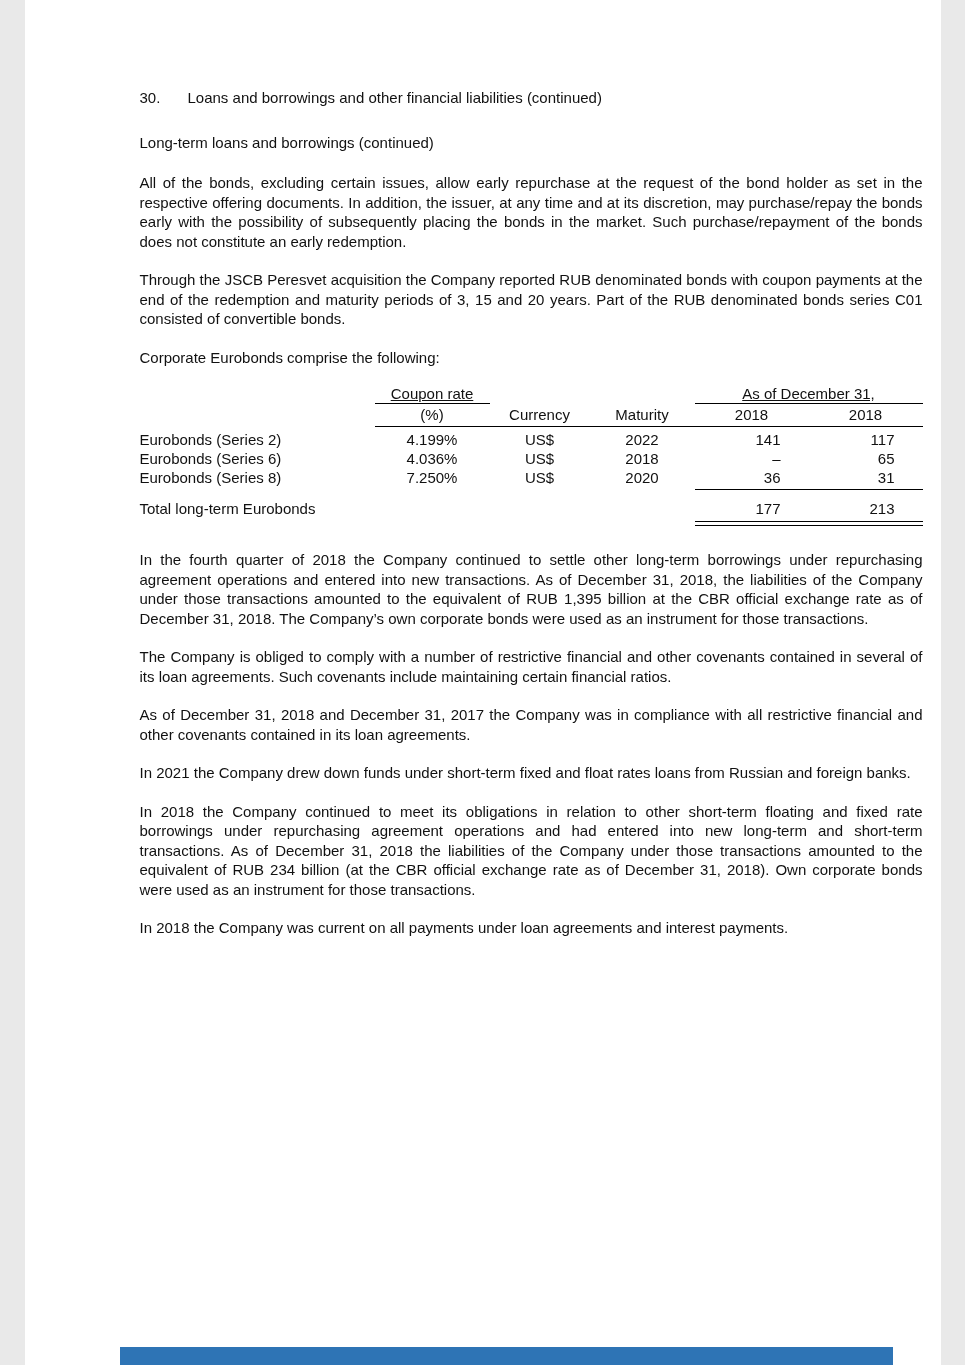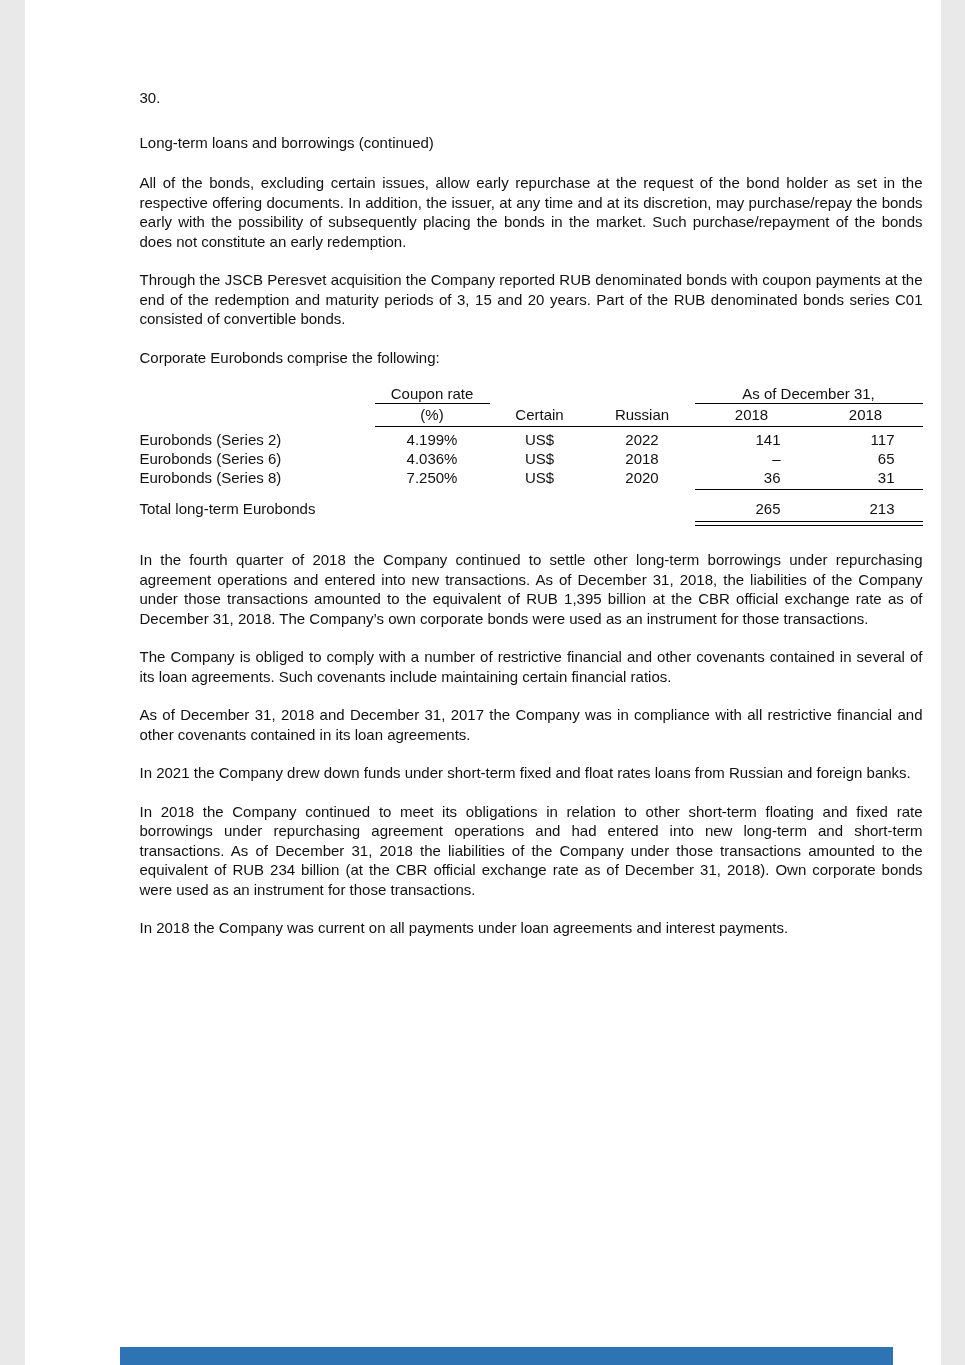--- a/index.html
+++ b/index.html
@@ -31,21 +31,21 @@
   .t-row{display:flex;line-height:19px;}
   .c-label{width:235px;flex:0 0 235px;text-align:left;}
   .c-coupon{width:115px;flex:0 0 115px;text-align:center;}
   .c-curr{width:100px;flex:0 0 100px;text-align:center;}
   .c-mat{width:105px;flex:0 0 105px;text-align:center;}
   .c-y18,.c-y17{width:114px;flex:0 0 114px;box-sizing:border-box;}
   .c-num{text-align:right;padding-right:28px;}
   .c-hdr{text-align:center;}
   .c-span{width:228px;flex:0 0 228px;text-align:center;}
   .rule-under{border-bottom:1px solid #000;}
-  .t-head1{margin-bottom:1px;}
+  .t-head1{margin-bottom:1px;text-decoration:underline;}
   .t-head2{position:relative;padding-bottom:3px;margin-bottom:3px;}
   .t-head2::after{
     content:"";position:absolute;left:235px;right:0;bottom:0;
     border-bottom:1px solid #000;
   }
   .rule-num{height:0;border-bottom:1px solid #000;margin-left:555px;margin-top:2px;}
   .t-total{margin-top:9px;align-items:center;}
   .dbl-rule{
     height:3px;margin-left:555px;margin-top:3px;
     border-top:1px solid #000;border-bottom:1px solid #000;
@@ -58,20 +58,21 @@
   }
 </style>
 </head>
 <body>
 
 <div class="page">
   <div class="content">
 
     <div class="heading">
       <span class="num">30.</span>
+      <span>Loans and borrowings and other financial liabilities (continued)</span>
     </div>
 
     <p class="subhead">Long-term loans and borrowings (continued)</p>
 
     <p>All of the bonds, excluding certain issues, allow early repurchase at the request of the bond holder as set in the respective offering documents. In addition, the issuer, at any time and at its discretion, may purchase/repay the bonds early with the possibility of subsequently placing the bonds in the market. Such purchase/repayment of the bonds does not constitute an early redemption.</p>
     <p>Through the JSCB Peresvet acquisition the Company reported RUB denominated bonds with coupon payments at the end of the redemption and maturity periods of 3, 15 and 20 years. Part of the RUB denominated bonds series C01 consisted of convertible bonds.</p>
 
     <p class="intro">Corporate Eurobonds comprise the following:</p>
 
     <div class="fintable">
@@ -79,22 +80,22 @@
         <div class="c-label"></div>
         <div class="c-coupon rule-under">Coupon rate</div>
         <div class="c-curr"></div>
         <div class="c-mat"></div>
         <div class="c-span rule-under">As of December 31,</div>
       </div>
 
       <div class="t-row t-head2">
         <div class="c-label"></div>
         <div class="c-coupon">(%)</div>
-        <div class="c-curr">Certain</div>
-        <div class="c-mat">Russian</div>
+        <div class="c-curr">Currency</div>
+        <div class="c-mat">Maturity</div>
         <div class="c-y18 c-hdr">2018</div>
         <div class="c-y17 c-hdr">2018</div>
       </div>
 
       <div class="t-row">
         <div class="c-label">Eurobonds (Series 2)</div>
         <div class="c-coupon">4.199%</div>
         <div class="c-curr">US$</div>
         <div class="c-mat">2022</div>
         <div class="c-y18 c-num">141</div>
@@ -119,21 +120,21 @@
         <div class="c-y17 c-num">31</div>
       </div>
 
       <div class="rule-num"></div>
 
       <div class="t-row t-total">
         <div class="c-label">Total long-term Eurobonds</div>
         <div class="c-coupon"></div>
         <div class="c-curr"></div>
         <div class="c-mat"></div>
-        <div class="c-y18 c-num">265</div>
+        <div class="c-y18 c-num">177</div>
         <div class="c-y17 c-num">213</div>
       </div>
 
       <div class="dbl-rule"></div>
     </div>
 
     <p>In the fourth quarter of 2018 the Company continued to settle other long-term borrowings under repurchasing agreement operations and entered into new transactions. As of December 31, 2018, the liabilities of the Company under those transactions amounted to the equivalent of RUB 1,395 billion at the CBR official exchange rate as of December 31, 2018. The Company’s own corporate bonds were used as an instrument for those transactions.</p>
     <p>The Company is obliged to comply with a number of restrictive financial and other covenants contained in several of its loan agreements. Such covenants include maintaining certain financial ratios.</p>
     <p>As of December 31, 2018 and December 31, 2017 the Company was in compliance with all restrictive financial and other covenants contained in its loan agreements.</p>
 

